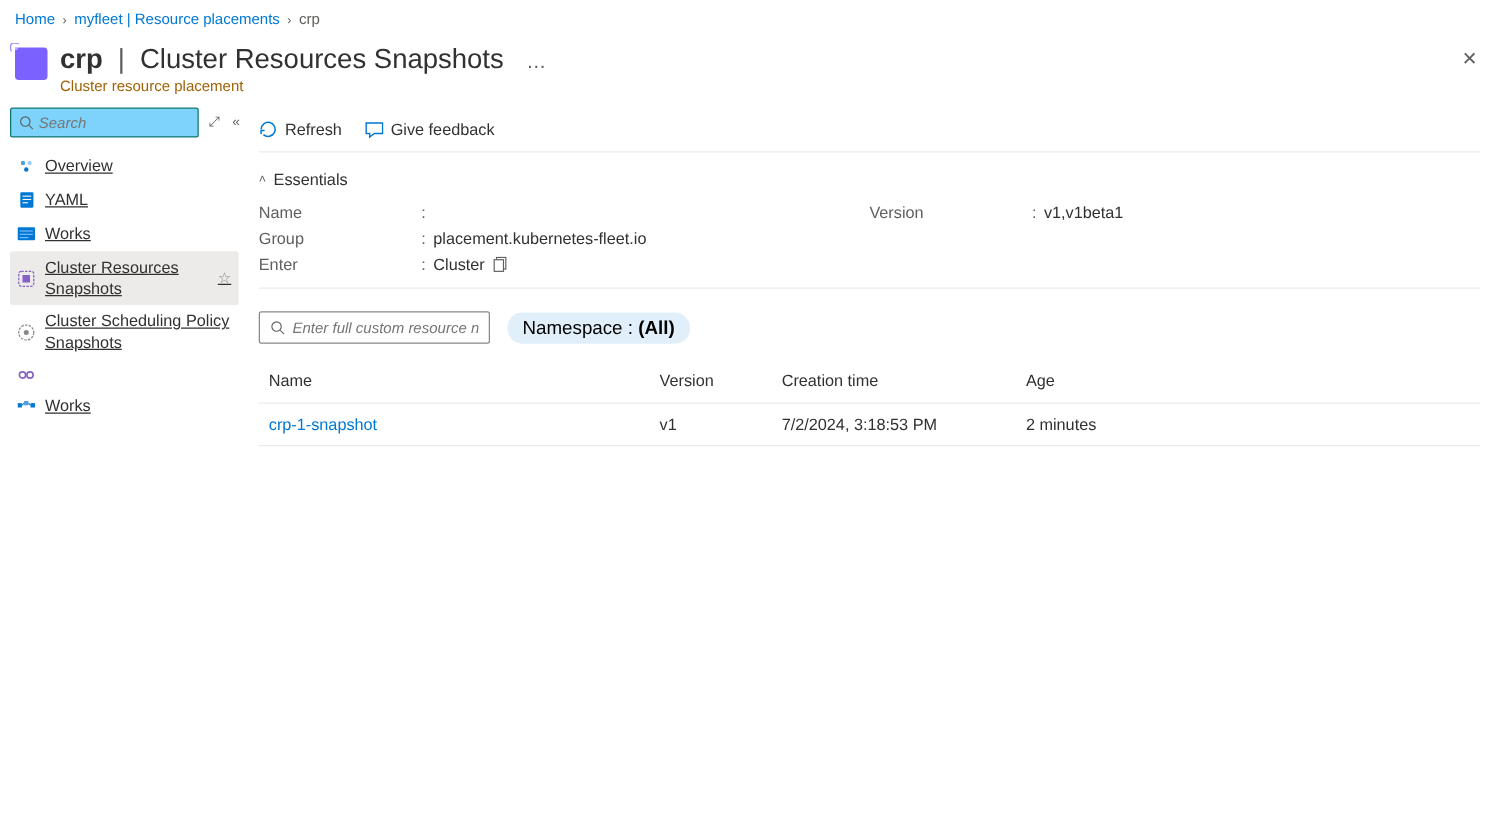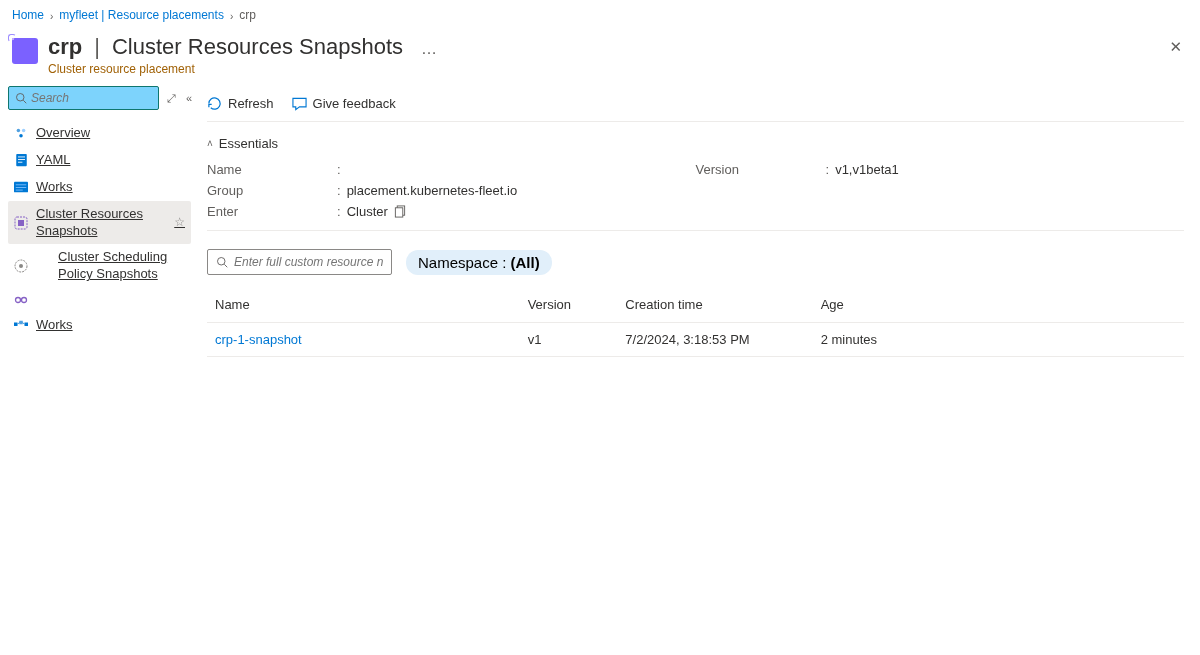--- a/index.html
+++ b/index.html
@@ -74,21 +74,21 @@
     .nav-item {
       display:flex; align-items:center; gap:8px;
       padding:5px 6px; cursor:pointer;
       border-radius:2px; font-size:13px; color:#323130;
       line-height:1.3;
       text-decoration:underline;
     }
     .nav-item.active { background:#edebe9; }
     .nav-item .ni-icon { width:14px; display:inline-flex; justify-content:center; font-size:13px; }
     .nav-item .star { margin-left:auto; color:#8a8886; font-size:12px; }
-    .nav-item.multiline .label { display:block;margin-left:22px; }
+    .nav-item.multiline .label { display:block; }
 
     .ic-overview { color:#0078d4; }
     .ic-yaml { color:#0078d4; }
     .ic-events { color:#0078d4; }
     .ic-snapshots { color:#8661c5; }
     .ic-policy { color:#8a8886; }
     .ic-bindings { color:#8661c5; }
     .ic-works { color:#0078d4; }
 
     

